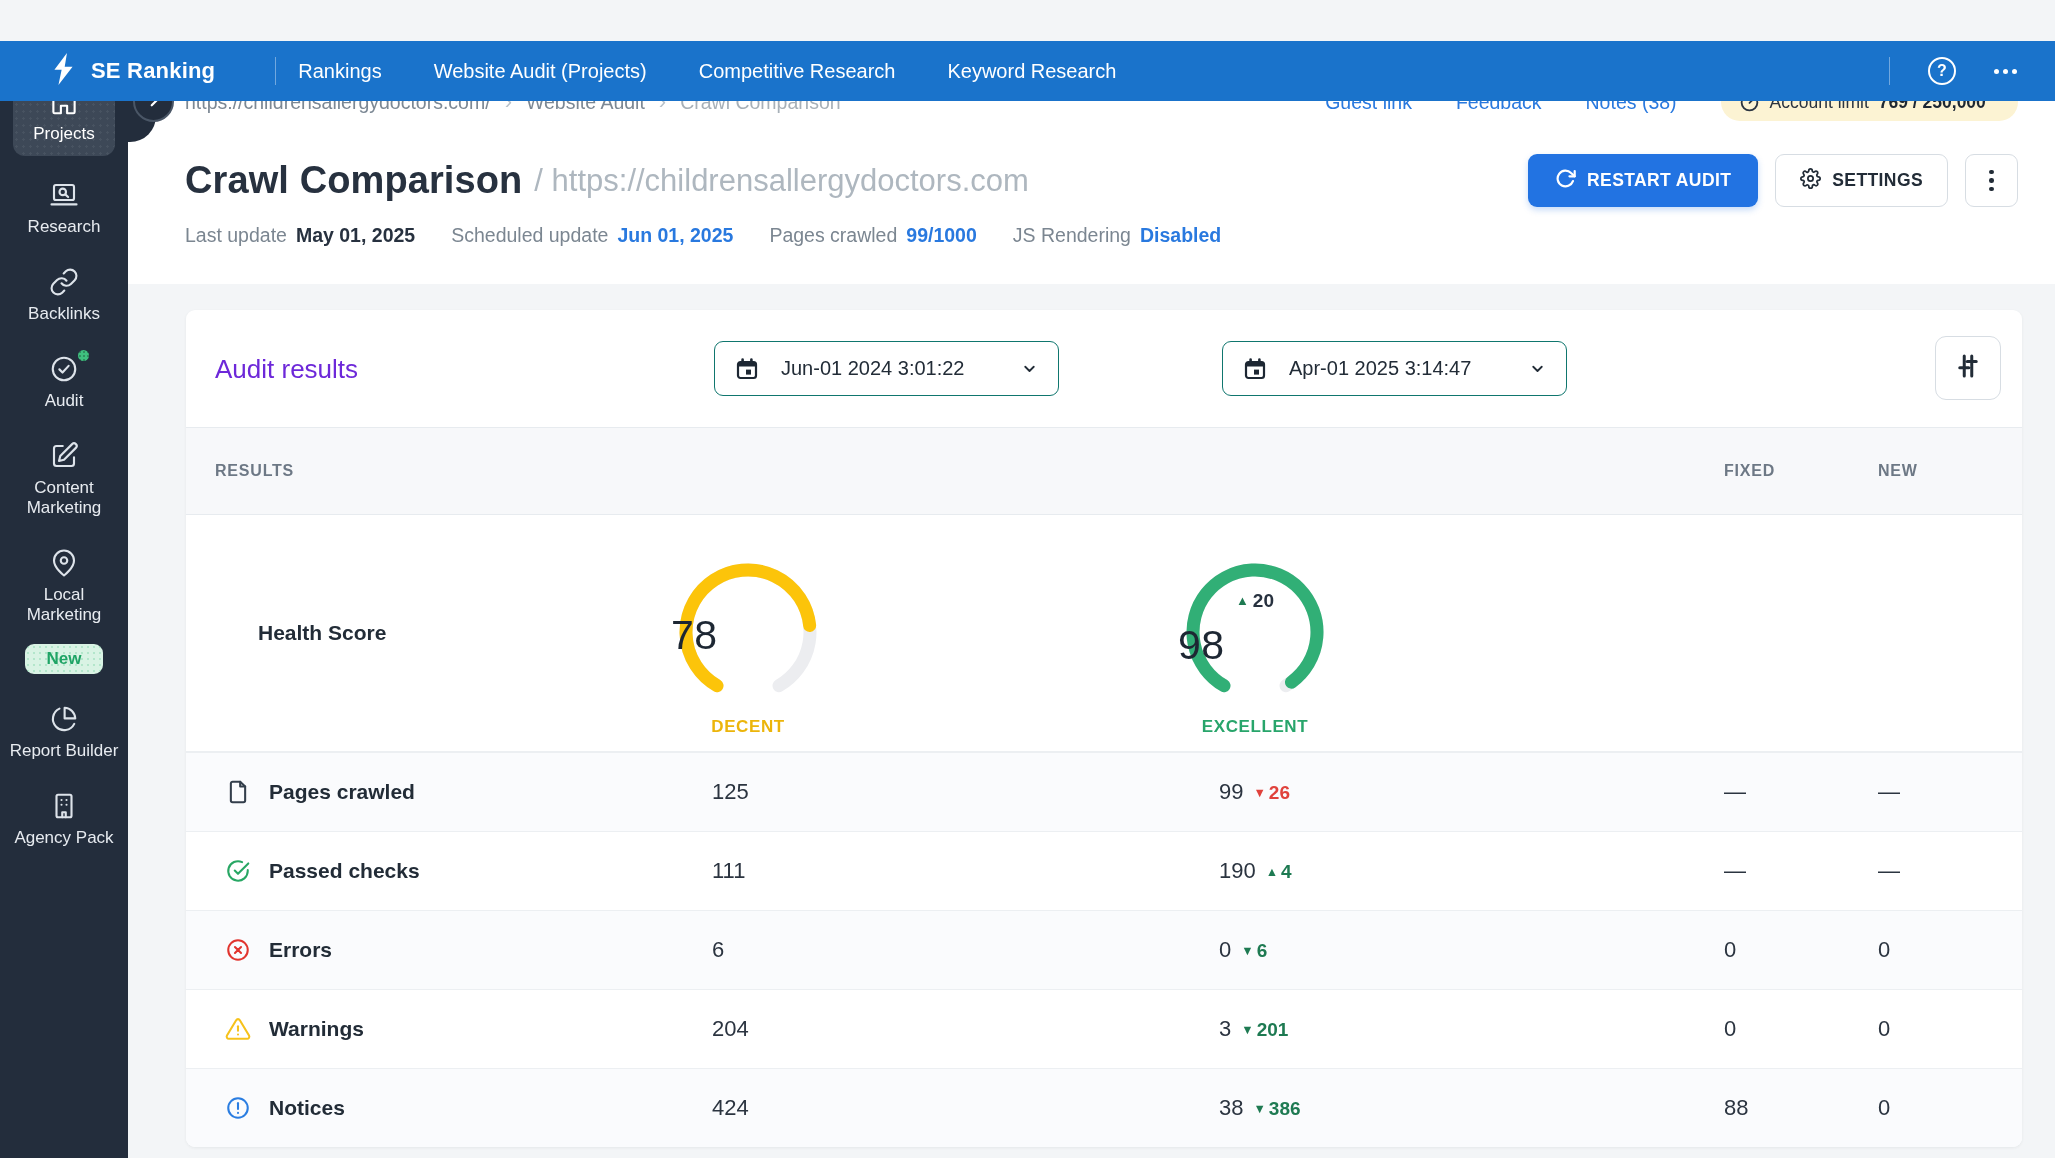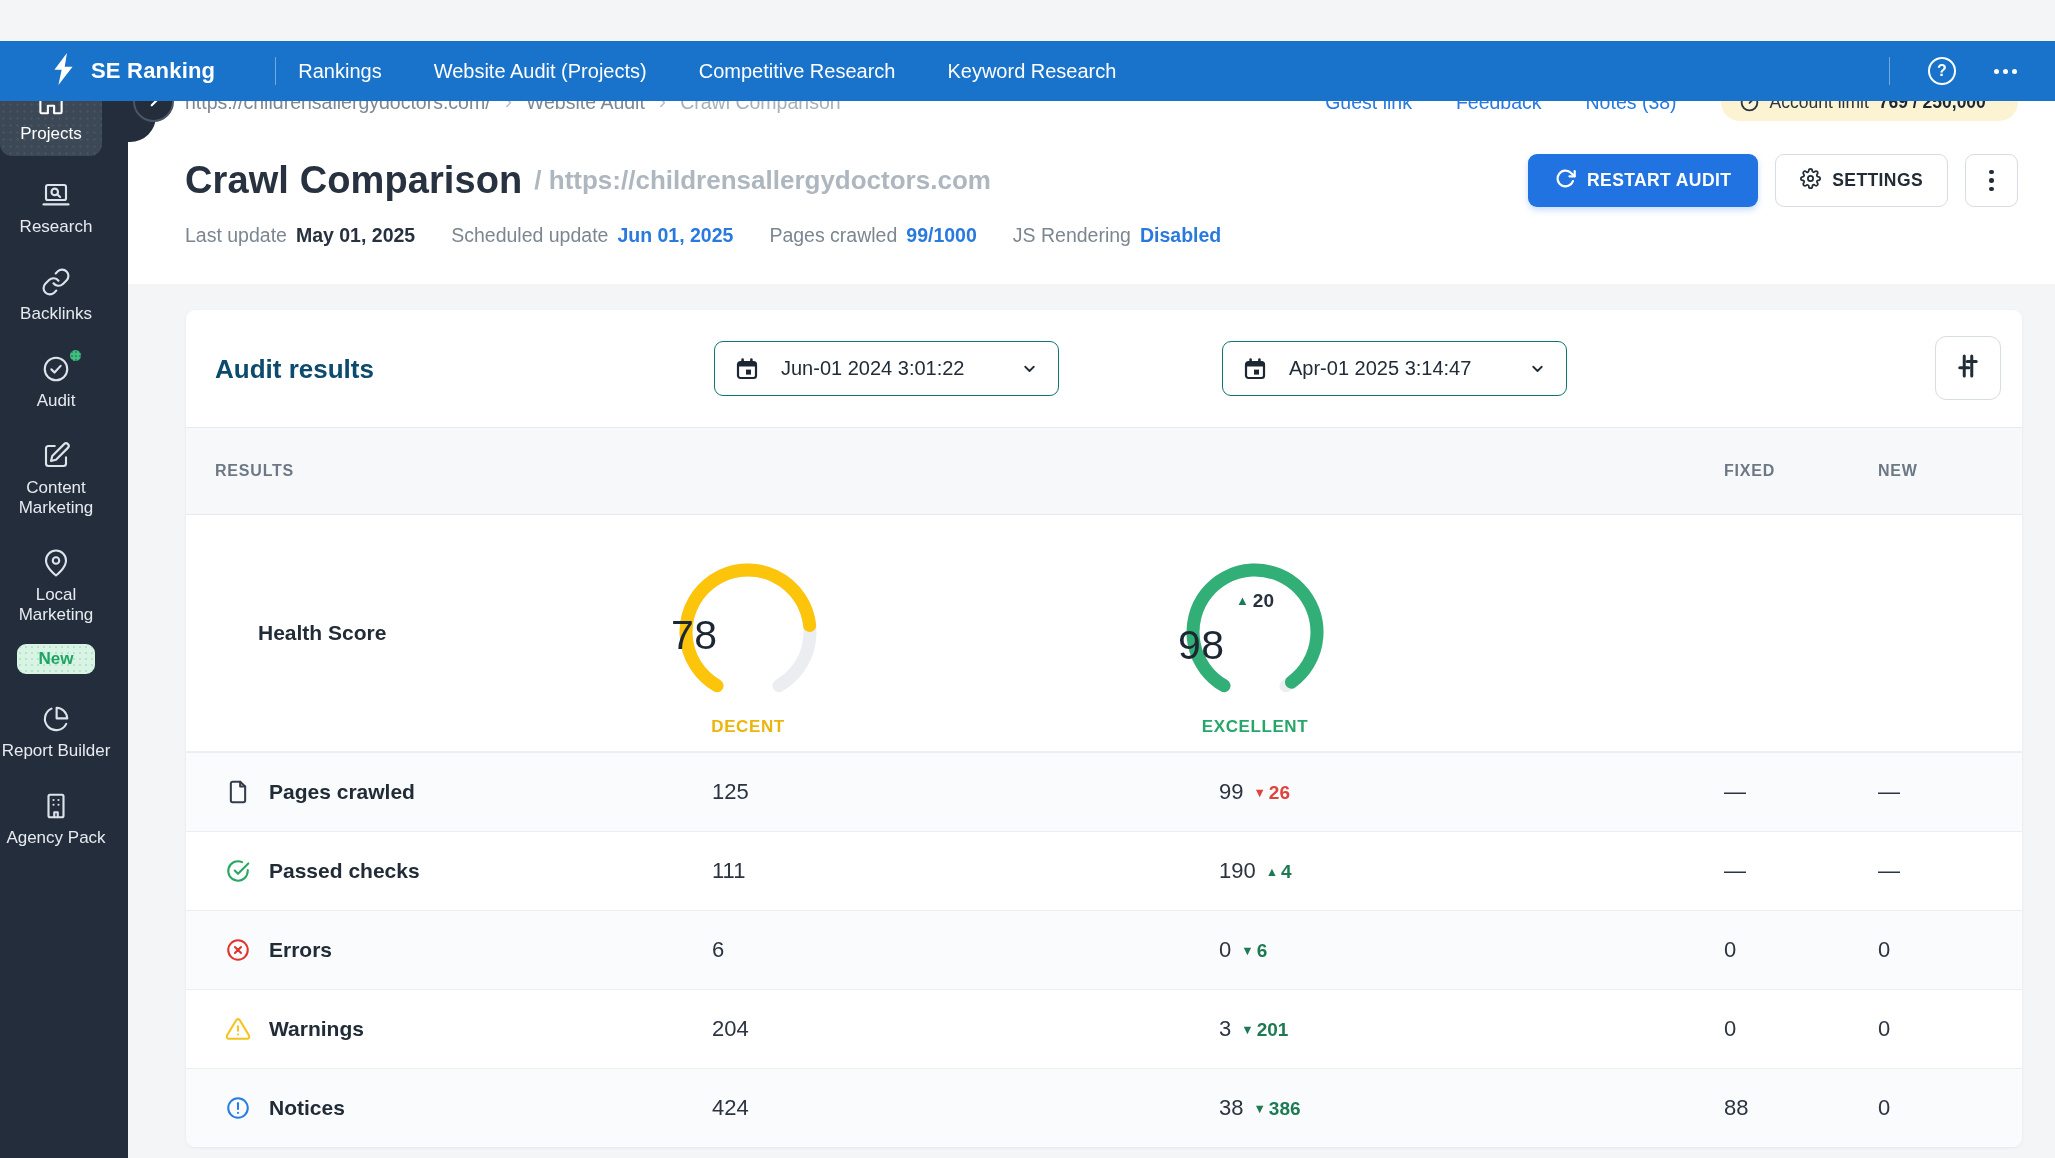--- a/index.html
+++ b/index.html
@@ -11,21 +11,21 @@
   .brand-name { color:#fff; font-size:22px; font-weight:700; letter-spacing:.2px; }
   .nav-divider { width:1px; height:28px; background:rgba(255,255,255,.38); margin:0 0 0 60px; }
   .nav-items { display:flex; align-items:center; gap:52px; margin-left:22px; }
   .nav-item { color:#fff; font-size:20px; font-weight:500; cursor:pointer; white-space:nowrap; }
   .nav-right { margin-left:auto; display:flex; align-items:center; gap:38px; padding-right:38px; }
   .help-circle { width:28px; height:28px; border:2px solid #fff; border-radius:50%; color:#fff; font-size:16px; font-weight:700; display:flex; align-items:center; justify-content:center; cursor:pointer; }
   .meatballs { display:flex; gap:4px; cursor:pointer; }
   .meatballs i { width:5px; height:5px; border-radius:50%; background:#fff; }
 
   
-  .sidebar { position:absolute; left:0; top:60px; width:128px; height:1098px; background:#232d3c; display:flex; flex-direction:column; align-items:flex-start; padding-top:13px; z-index:20; }
+  .sidebar { position:absolute; left:0; top:60px; width:128px; height:1098px; background:#232d3c; display:flex; flex-direction:column; align-items:center; padding-top:13px; z-index:20; }
   .side-item { display:flex; flex-direction:column; align-items:center; gap:7px; margin-top:30px; cursor:pointer; width:112px; text-align:center; }
   .side-item .lbl { color:#e7ebf0; font-size:17px; line-height:1.18; }
   .icon-wrap { position:relative; width:30px; height:30px; color:#dde3ea; }
   .icon-wrap svg { width:30px; height:30px; display:block; }
   .green-dot { position:absolute; top:-4px; right:-10px; width:11px; height:11px; border-radius:50%;
     background:#3fbf7f; background-image:radial-gradient(rgba(0,0,0,.25) .8px, transparent 1px); background-size:4px 4px; }
   .side-item.active { margin-top:0; background:#3d4857; background-image:radial-gradient(rgba(255,255,255,.06) 1px, transparent 1.2px); background-size:7px 7px; border-radius:12px; width:102px; padding:14px 0 12px; }
   .new-badge { margin-top:12px; background:#d9f3e4; background-image:radial-gradient(rgba(63,191,127,.25) 1px, transparent 1.2px); background-size:6px 6px; color:#1fa465; font-size:17px; font-weight:700; border-radius:9px; padding:5px 22px; }
 
   
@@ -45,39 +45,39 @@
   .crumb-row-right { margin-left:auto; display:flex; align-items:center; gap:44px; }
   .top-link { color:#2979df; font-size:19.5px; cursor:pointer; white-space:nowrap; }
   .account-pill { display:flex; align-items:center; gap:10px; background:#fcf3d3; border-radius:20px; height:38px; padding:0 18px; cursor:pointer; }
   .account-pill .al-label { font-size:17.5px; color:#2b3440; }
   .account-pill .al-value { font-size:17.5px; color:#1d2733; font-weight:700; }
   .account-pill .al-info { font-family:"Liberation Serif",serif; font-style:italic; color:#6e7a86; font-size:15px; position:relative; top:-9px; }
   .gauge-mini { width:21px; height:21px; color:#2b3440; }
 
   .title-row { display:flex; align-items:center; margin-top:30px; }
   .page-title { font-size:38px; font-weight:700; color:#27313f; letter-spacing:.1px; }
-  .page-subtitle { font-size:26px; font-weight:700; color:#aeb7bf; margin-left:12px; }
+  .page-subtitle { font-size:31px; font-weight:400; color:#aeb7bf; margin-left:12px; }
   .title-buttons { margin-left:auto; display:flex; align-items:center; gap:17px; }
   .btn { display:flex; align-items:center; justify-content:center; gap:11px; height:53px; border-radius:9px; font-size:17.5px; font-weight:700; letter-spacing:.4px; cursor:pointer; user-select:none; }
   .btn-primary { background:#2273e2; color:#fff; padding:0 27px; box-shadow:0 3px 6px rgba(34,115,226,.25); }
   .btn-secondary { background:#fff; color:#222c37; border:1px solid #d7dde3; padding:0 24px; }
   .btn-kebab { width:53px; padding:0; background:#fff; border:1px solid #d7dde3; flex-direction:column; gap:4px; }
   .btn-kebab i { width:4.5px; height:4.5px; border-radius:50%; background:#222c37; }
   .btn svg { width:21px; height:21px; }
 
   .meta-row { display:flex; align-items:center; gap:36px; margin-top:17px; font-size:19.5px; }
   .meta-item { display:flex; gap:9px; align-items:baseline; }
   .meta-label { color:#7b8691; }
   .meta-value-dark { color:#27313f; font-weight:600; }
   .meta-value-blue { color:#2979df; font-weight:600; cursor:pointer; }
 
   
   .card { position:absolute; left:58px; top:250px; width:1836px; background:#fff; border-radius:9px; box-shadow:0 1px 3px rgba(40,50,62,.07); }
   .card-header { position:relative; height:117px; }
-  .card-title { position:absolute; left:29px; top:44px; font-size:26px; font-weight:700; color:#0c4a6e; }
+  .card-title { position:absolute; left:29px; top:44px; font-size:26px; font-weight:400; color:#6d28d9; }
   .select { position:absolute; top:31px; height:55px; width:345px; border:1px solid #0f766e; border-radius:9px; background:#fff; display:flex; align-items:center; padding:0 20px; gap:22px; cursor:pointer; }
   .select-1 { left:528px; }
   .select-2 { left:1036px; }
   .select .sel-text { font-size:20px; color:#222c37; flex:1; white-space:nowrap; }
   .cal-icon { width:24px; height:24px; color:#1d2733; flex:none; }
   .chev-down { width:17px; height:17px; color:#222c37; flex:none; }
   .filter-btn { position:absolute; right:21px; top:26px; width:66px; height:64px; border:1px solid #d7dde3; border-radius:11px; background:#fff; display:flex; align-items:center; justify-content:center; cursor:pointer; }
   .filter-btn svg { width:30px; height:30px; color:#222c37; }
 
   .thead { height:88px; background:#f7f8fa; border-top:1px solid #e7ebef; border-bottom:1px solid #e7ebef; display:grid; grid-template-columns:497px 507px 505px 154px auto; align-items:center; padding-left:29px; }

